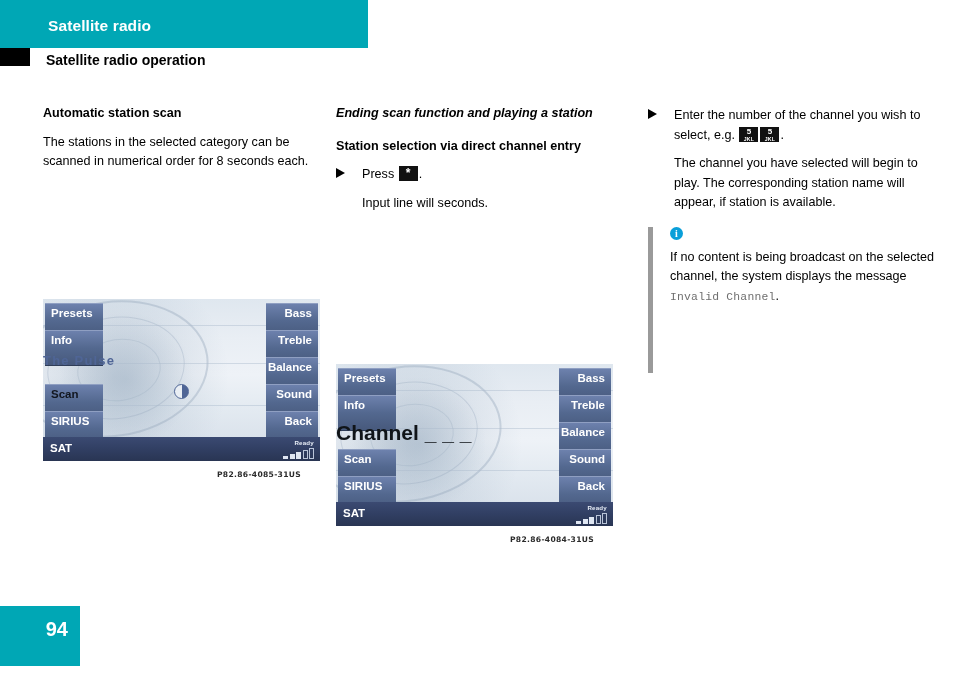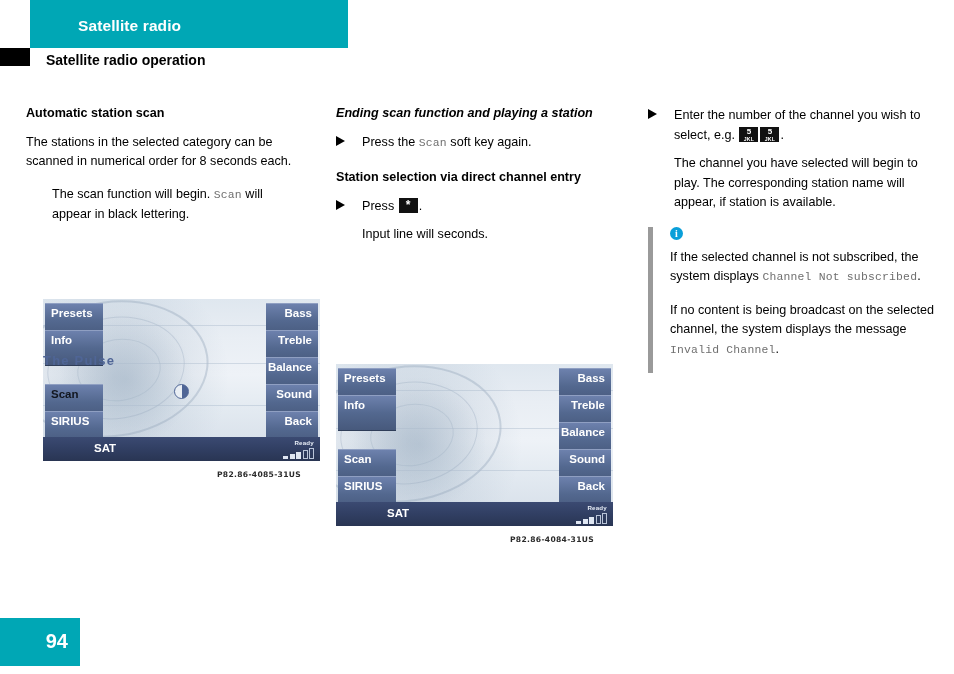--- a/index.html
+++ b/index.html
@@ -13,23 +13,22 @@
     position: relative;
     font-family: "Liberation Sans", sans-serif;
     color: #000000;
     overflow: hidden;
   }
 
   
   .header-band {
     position: absolute;
     left: 0; top: 0;
-    width: 318px; height: 48px;
+    width: 368px; height: 48px;
     background: #00a7b5;
-    margin-left: 30px;
   }
   .header-band .title {
     position: absolute;
     left: 48px; top: 17px;
     font-size: 15.5px;
     font-weight: bold;
     color: #ffffff;
     letter-spacing: .1px;
   }
   .black-tab {
@@ -41,21 +40,21 @@
   .section-title {
     position: absolute;
     left: 46px; top: 52px;
     font-size: 14px;
     font-weight: bold;
     color: #000000;
   }
 
   
   .col { position: absolute; top: 106px; width: 276px; }
-  .col-1 { left: 26px; }
+  .col-1 { left: 43px; }
   .col-2 { left: 336px; }
   .col-3 { left: 648px; width: 290px; }
 
   h3.sub {
     font-size: 12.6px;
     font-weight: bold;
     margin: 0 0 11px 0;
     line-height: 15.5px;
   }
   h3.sub.italic { font-style: italic; }
@@ -244,21 +243,20 @@
     width: 100%;
     height: 24px;
     background: linear-gradient(180deg,#3b4a72 0%, #313f63 50%, #293553 100%);
     color: #ffffff;
   }
   .statusbar .sb-left {
     position: absolute;
     left: 7px; top: 5px;
     font-size: 11.5px;
     font-weight: bold;
-    margin-left: 44px;
   }
   .statusbar .sb-center {
     position: absolute;
     left: 0; right: 0; top: 5px;
     text-align: center;
     font-size: 11.5px;
     font-weight: bold;
   }
   .statusbar .sb-right {
     position: absolute;
@@ -298,21 +296,21 @@
     font-weight: bold;
     color: #2a2a2a;
     letter-spacing: .3px;
     font-family: "DejaVu Sans", sans-serif;
   }
 
   
   .footer-band {
     position: absolute;
     left: 0; bottom: 8px;
-    width: 80px; height: 48px;
+    width: 80px; height: 60px;
     background: #00a7b5;
   }
   .footer-band .pagenum {
     position: absolute;
     left: 0; right: 12px; top: 12px;
     text-align: right;
     font-size: 20px;
     font-weight: bold;
     color: #ffffff;
   }
@@ -324,25 +322,20 @@
   <div class="title">Satellite radio</div>
 </div>
 <div class="black-tab"></div>
 <div class="section-title">Satellite radio operation</div>
 
 <div class="col col-1">
   <h3 class="sub">Automatic station scan</h3>
   <p class="body">The stations in the selected category can be scanned in numerical order for 8 seconds each.</p>
 
 
-  <div class="indent">
-    <p class="body">
-      <span>The scan function will begin. </span><span class="mono">Scan</span><span> will appear in black lettering.</span>
-    </p>
-  </div>
 </div>
 
 <div class="display" style="left:43px; top:299px; width:277px;">
   <div class="disp-screen">
     <div class="swirl"></div>
     <div class="swirl2"></div>
     <div class="swirl3"></div>
     <div class="hline" style="top:26px;"></div>
     <div class="hline" style="top:64px;"></div>
     <div class="hline" style="top:106px;"></div>
@@ -374,26 +367,20 @@
           <i class="b5"></i>
       </div>
     </div>
   </div>
 </div>
 <div class="caption" style="left:217px; top:470px;">P82.86-4085-31US</div>
 
 <div class="col col-2">
   <h3 class="sub italic">Ending scan function and playing a station</h3>
 
-  <div class="bullet">
-    <span class="arrow"></span>
-    <p class="body">
-      <span>Press the </span><span class="mono">Scan</span><span> soft key again.</span>
-    </p>
-  </div>
 
 
   <h3 class="sub" style="margin-top:17px;">Station selection via direct channel entry</h3>
 
   <div class="bullet">
     <span class="arrow"></span>
     <p class="body">
       <span>Press </span><span class="key star"><span class="k-star">*</span></span><span>.</span>
     </p>
   </div>
@@ -416,20 +403,21 @@
     <div class="softkey left" style="top:31px; width:58px;">Info</div>
     <div class="softkey left" style="top:85px; width:58px;">Scan</div>
     <div class="softkey left" style="top:112px; width:58px;">SIRIUS</div>
 
     <div class="softkey right" style="top:4px;   width:52px;">Bass</div>
     <div class="softkey right" style="top:31px;  width:52px;">Treble</div>
     <div class="softkey right" style="top:58px;  width:52px;">Balance</div>
     <div class="softkey right" style="top:85px;  width:52px;">Sound</div>
     <div class="softkey right" style="top:112px; width:52px;">Back</div>
 
+    <div class="disp-center big" style="top:57px;">Channel _ _ _</div>
   </div>
 
   <div class="statusbar">
     <div class="sb-left">SAT</div>
     <div class="sb-center"></div>
     <div class="sb-right">
       <div class="ready">Ready</div>
       <div class="bars">
         <i class="b1"></i>
           <i class="b2"></i>
@@ -451,23 +439,20 @@
   </div>
 
   <div class="indent">
     <p class="body">The channel you have selected will begin to play. The corresponding station name will appear, if station is available.</p>
   </div>
 
   <div class="note">
     <div class="note-bar"></div>
     <div class="info-icon">i</div>
     <p class="body">
-      <span>If the selected channel is not subscribed, the system displays </span><span class="mono">Channel Not subscribed</span><span>.</span>
-    </p>
-    <p class="body">
       <span>If no content is being broadcast on the selected channel, the system displays the message </span><span class="mono">Invalid Channel</span><span>.</span>
     </p>
   </div>
 </div>
 
 <div class="footer-band">
   <div class="pagenum">94</div>
 </div>
 
 </body></html>

